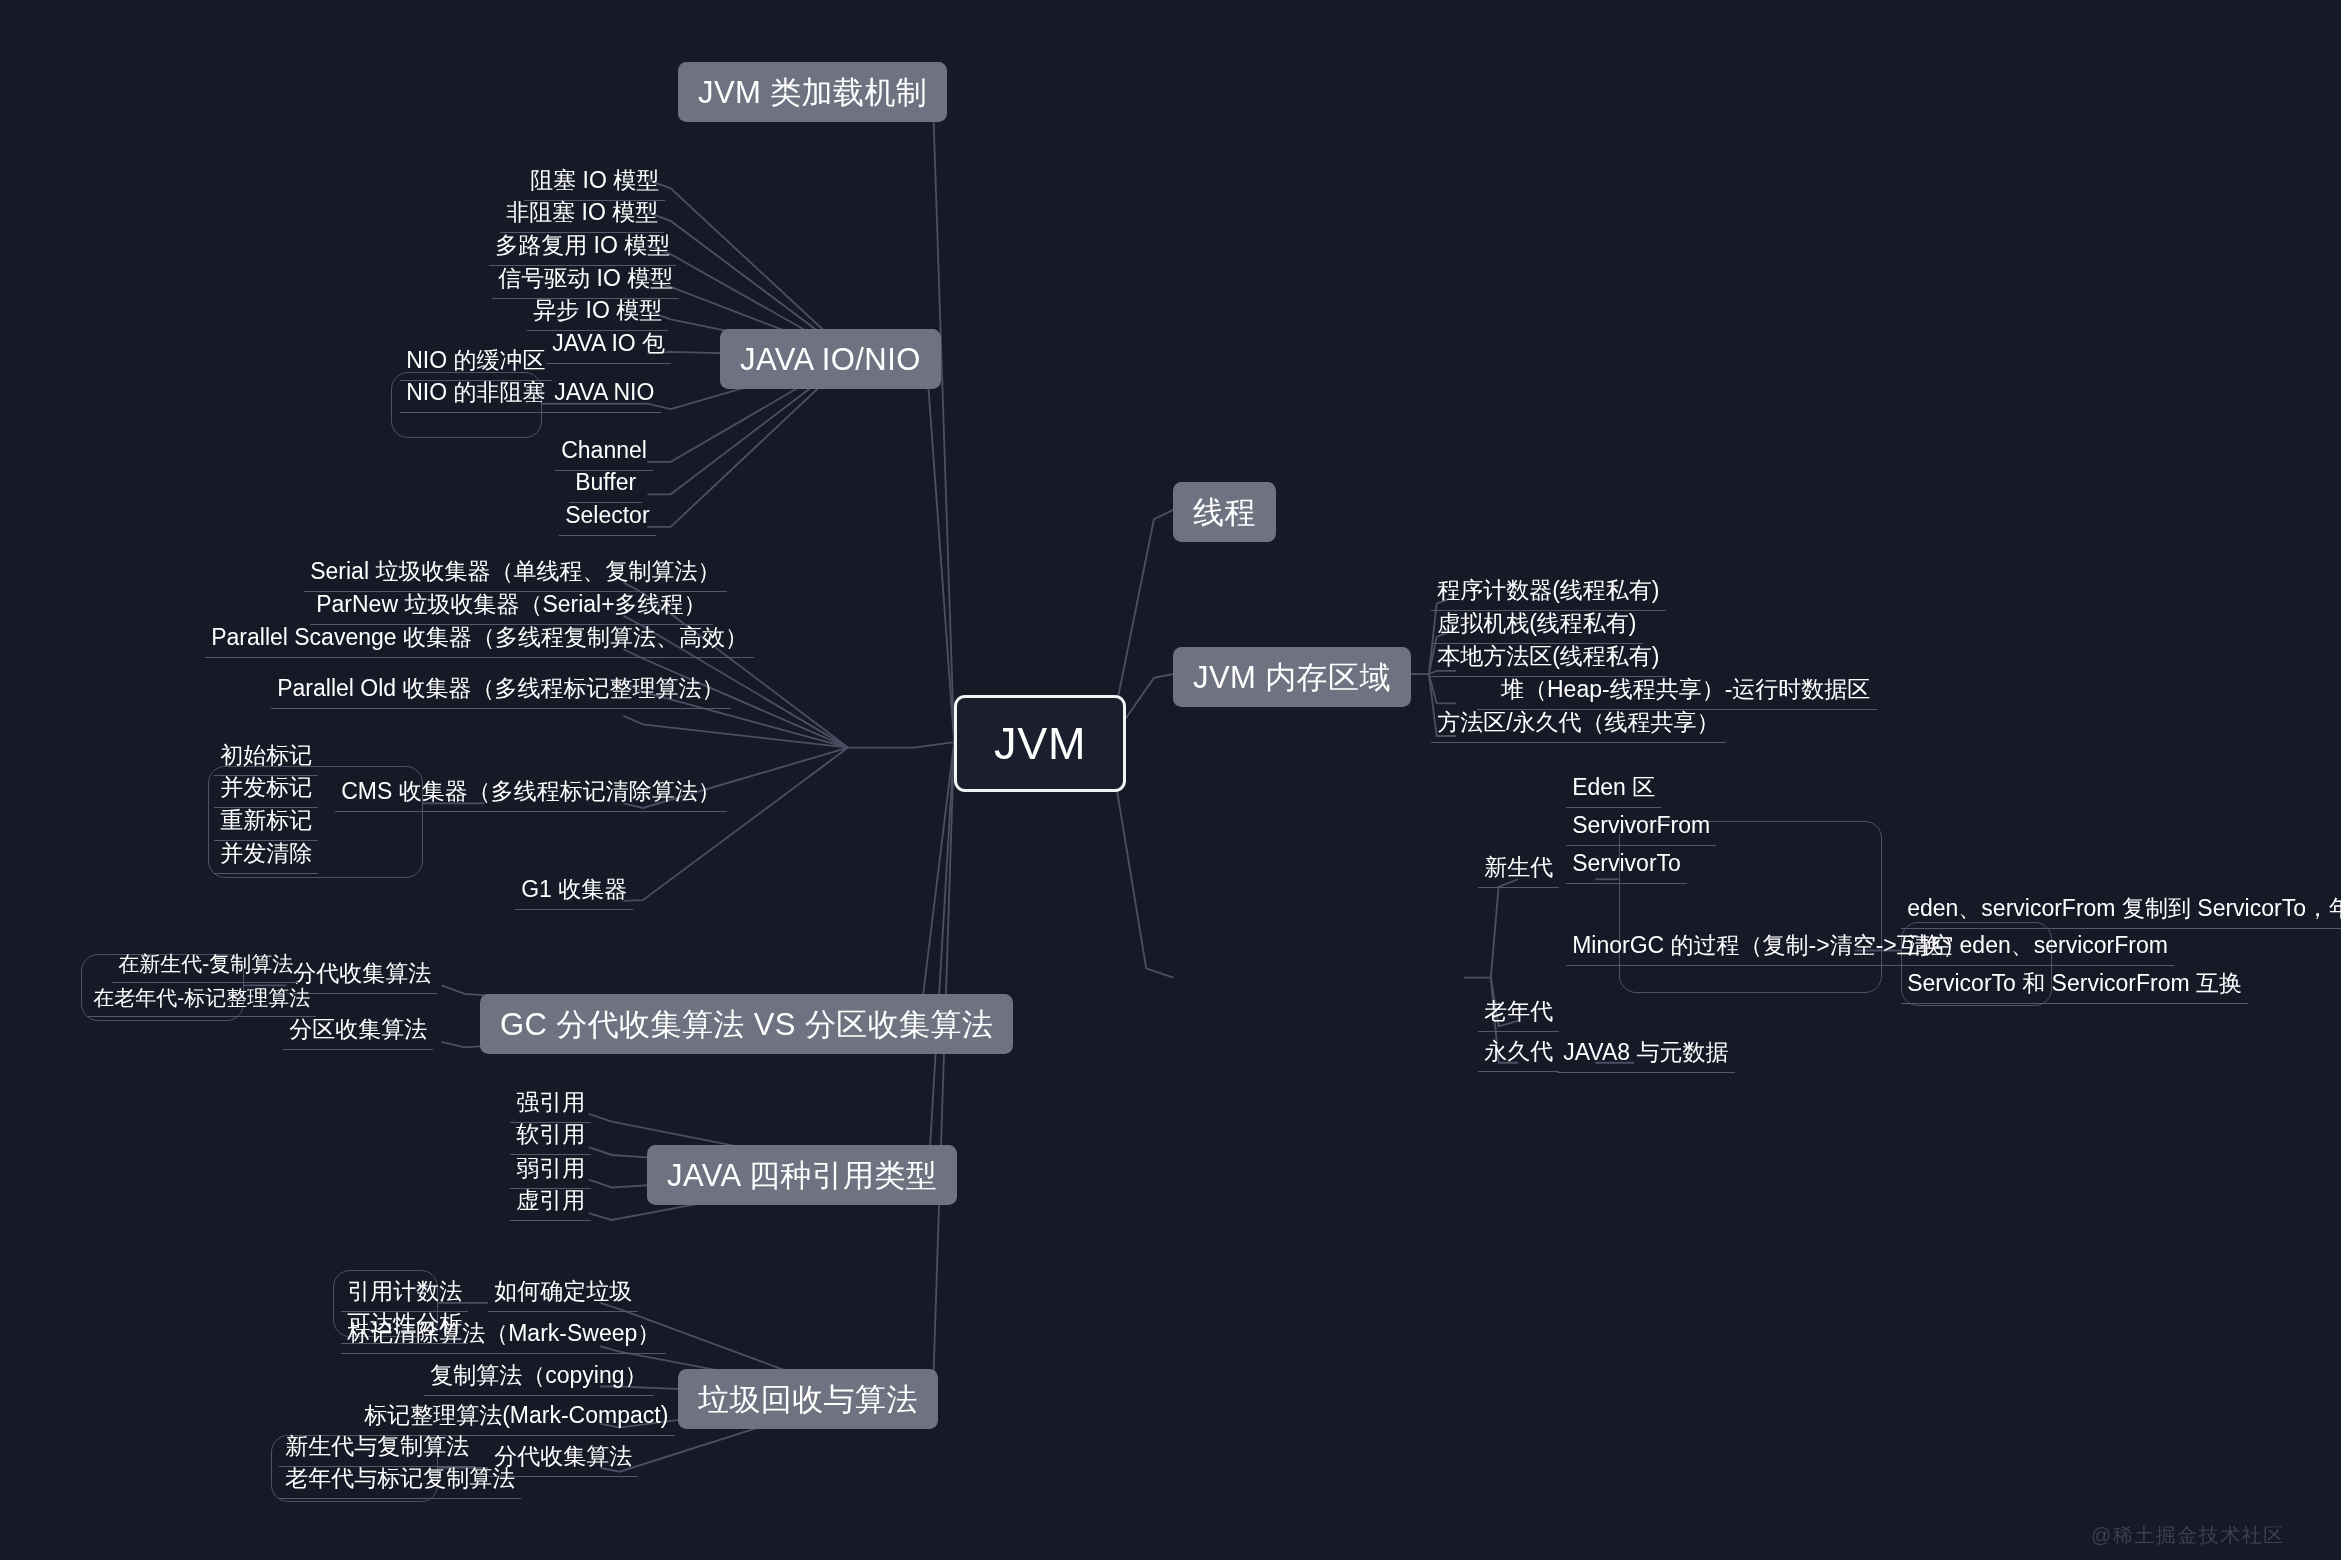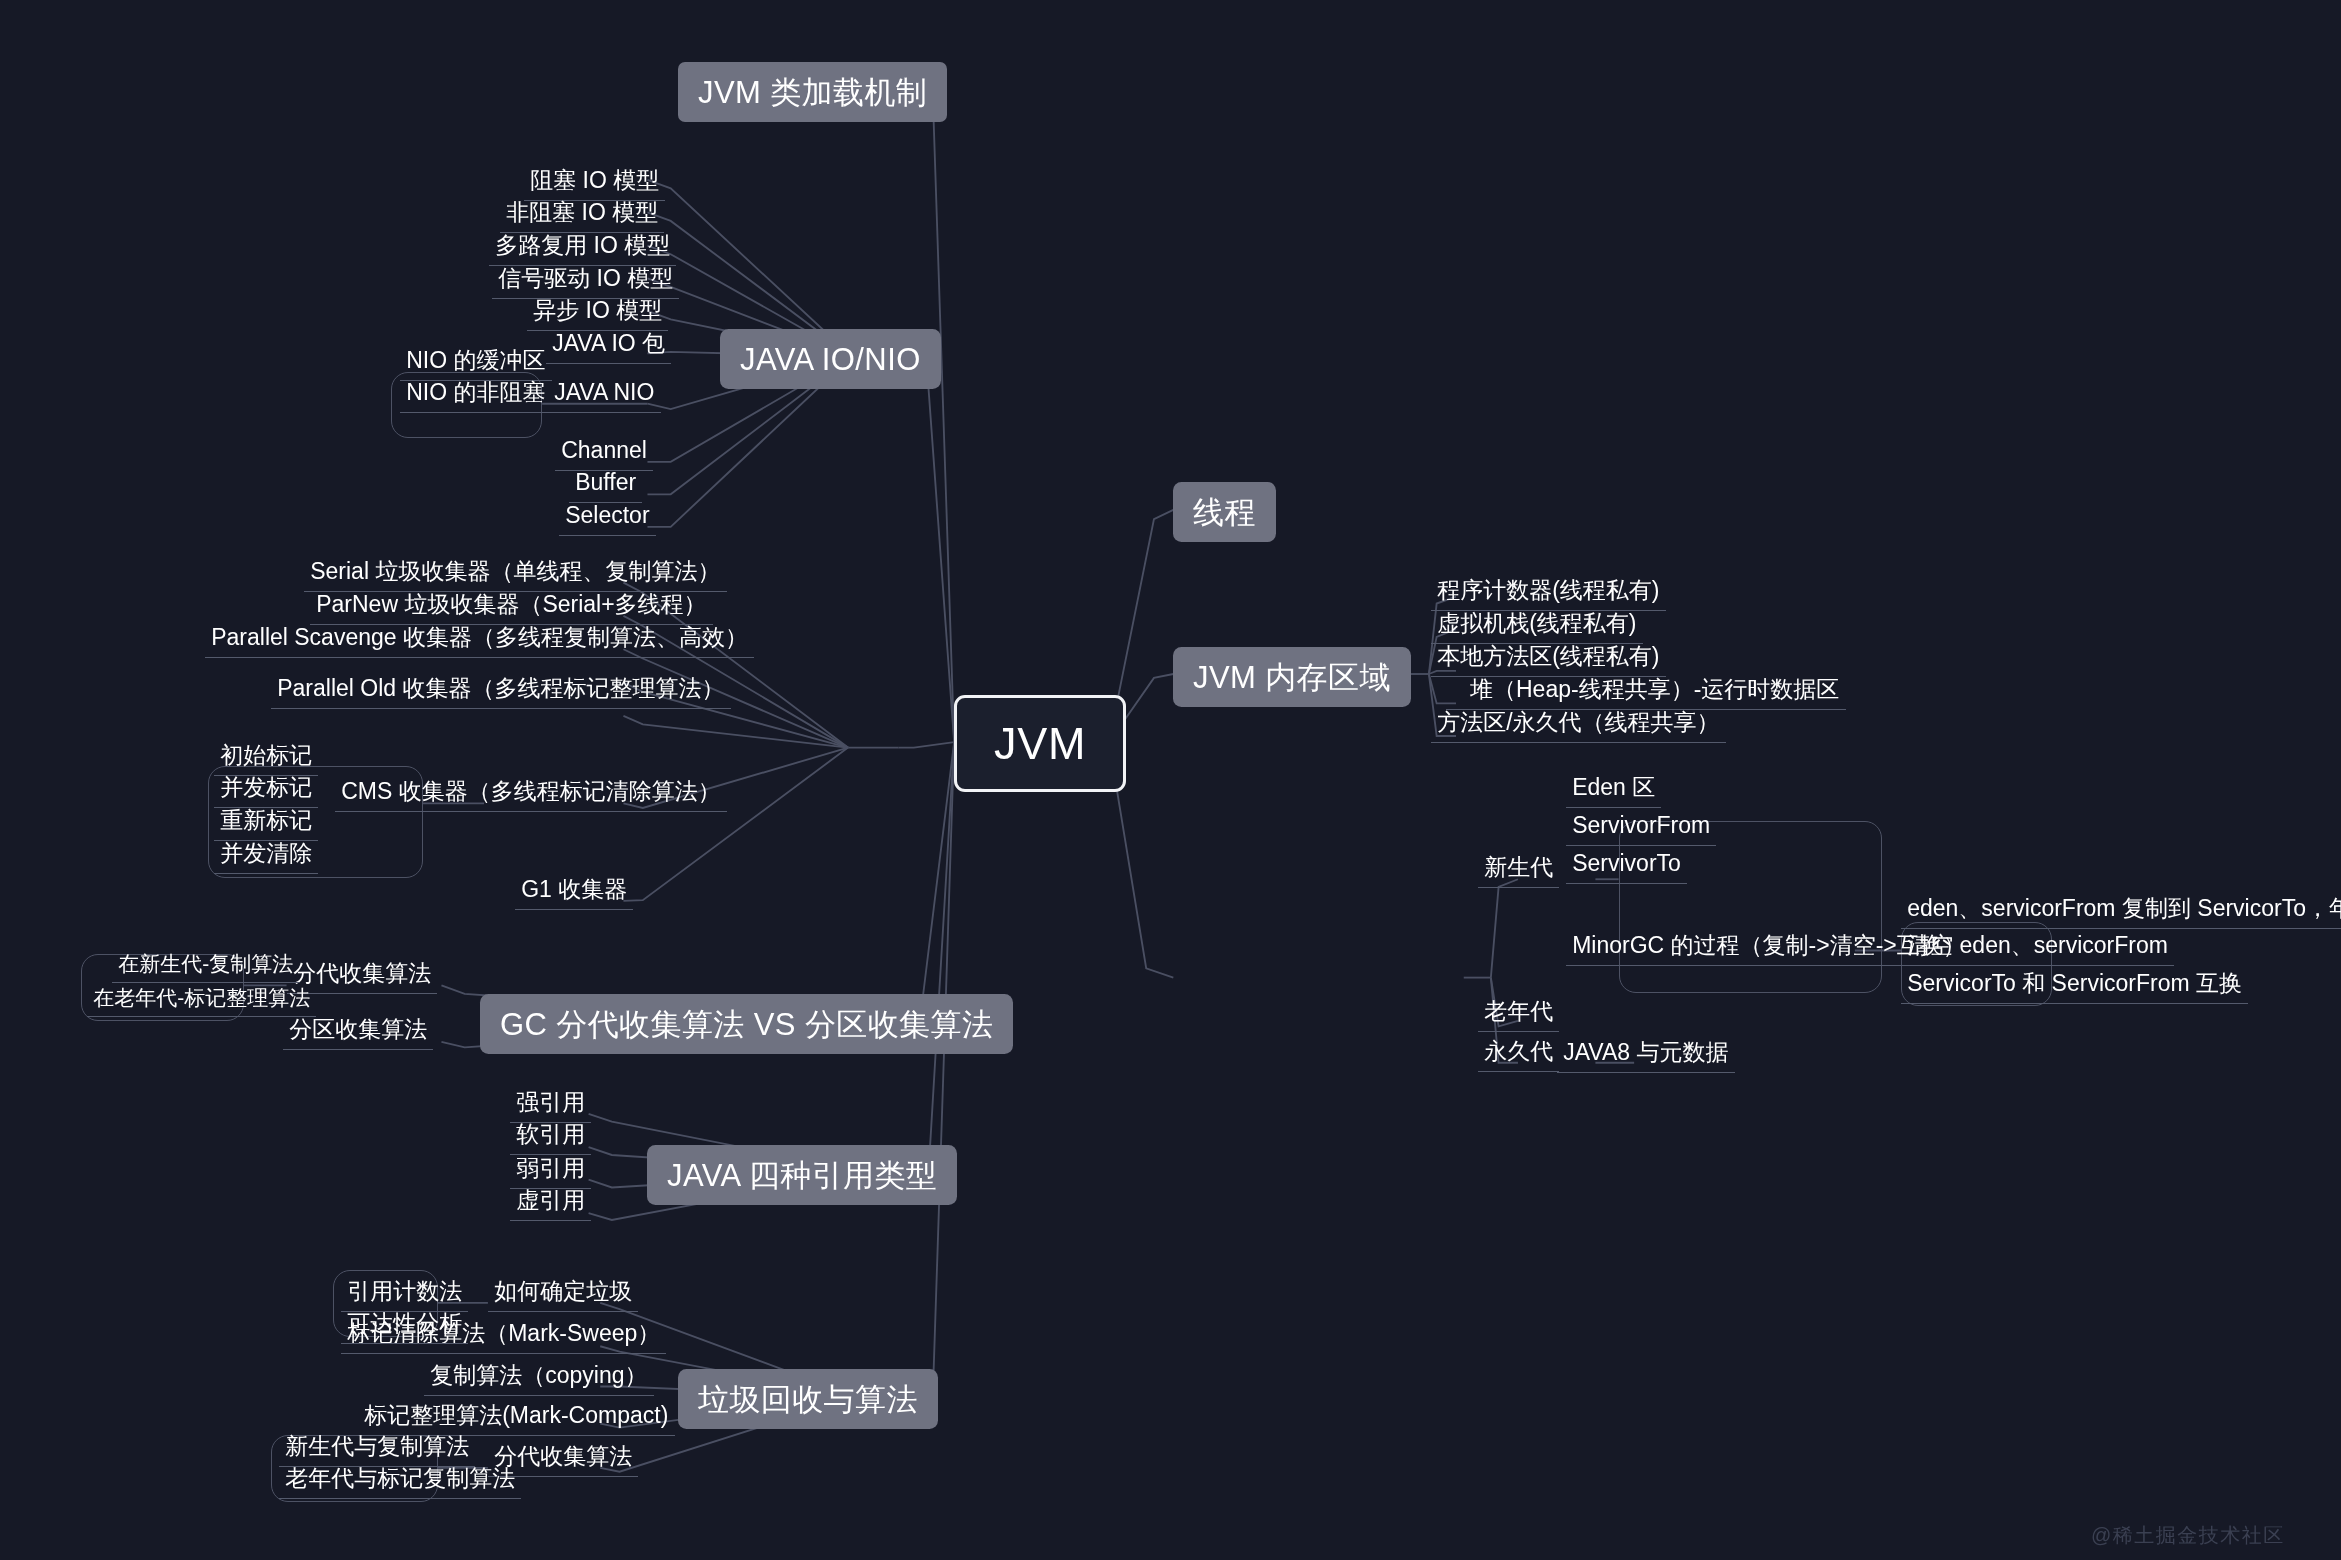--- a/index.html
+++ b/index.html
@@ -176,21 +176,21 @@
   <div class="groupbox" style="left:391px; top:372px; width:151px; height:66px;"></div>
   <div class="groupbox" style="left:208px; top:766px; width:215px; height:112px;"></div>
   <div class="groupbox" style="left:81px; top:954px; width:163px; height:67px;"></div>
   <div class="groupbox" style="left:333px; top:1270px; width:105px; height:67px;"></div>
   <div class="groupbox" style="left:271px; top:1435px; width:167px; height:67px;"></div>
   <div class="groupbox" style="left:1619px; top:821px; width:263px; height:172px;"></div>
   <div class="groupbox" style="left:1901px; top:922px; width:151px; height:84px;"></div>
 
   <div class="node root" style="left:954px; top:695px;">JVM</div>
 
-  <div class="node topic" style="left:678px; top:62px;border-radius:7px;">JVM 类加载机制</div>
+  <div class="node topic" style="left:678px; top:62px;">JVM 类加载机制</div>
   <div class="node topic" style="left:720px; top:329px;">JAVA IO/NIO</div>
   <div class="node topic" style="left:480px; top:994px;">GC 分代收集算法 VS 分区收集算法</div>
   <div class="node topic" style="left:647px; top:1145px;">JAVA 四种引用类型</div>
   <div class="node topic" style="left:678px; top:1369px;">垃圾回收与算法</div>
 
   <div class="node topic" style="left:1173px; top:482px;">线程</div>
   <div class="node topic" style="left:1173px; top:647px;">JVM 内存区域</div>
 
   <div class="node sub" style="left:524px; top:167px;">阻塞 IO 模型</div>
   <div class="node sub" style="left:500px; top:199px;">非阻塞 IO 模型</div>
@@ -237,21 +237,21 @@
 
   <div class="node sub" style="left:341px; top:1278px;">引用计数法</div>
   <div class="node sub" style="left:341px; top:1310px;">可达性分析</div>
 
   <div class="node sub" style="left:279px; top:1433px;">新生代与复制算法</div>
   <div class="node sub" style="left:279px; top:1465px;">老年代与标记复制算法</div>
 
   <div class="node sub" style="left:1431px; top:577px;">程序计数器(线程私有)</div>
   <div class="node sub" style="left:1431px; top:610px;">虚拟机栈(线程私有)</div>
   <div class="node sub" style="left:1431px; top:643px;">本地方法区(线程私有)</div>
-  <div class="node sub" style="left:1446px; top:676px;padding-left:24px;">堆（Heap-线程共享）-运行时数据区</div>
+  <div class="node sub" style="left:1477px; top:676px;padding-left:24px;">堆（Heap-线程共享）-运行时数据区</div>
   <div class="node sub" style="left:1431px; top:709px;">方法区/永久代（线程共享）</div>
 
   <div class="node sub" style="left:1478px; top:854px;">新生代</div>
   <div class="node sub" style="left:1478px; top:998px;">老年代</div>
   <div class="node sub" style="left:1478px; top:1038px;">永久代</div>
 
   <div class="node sub" style="left:1566px; top:774px;">Eden 区</div>
   <div class="node sub" style="left:1566px; top:812px;">ServivorFrom</div>
   <div class="node sub" style="left:1566px; top:850px;">ServivorTo</div>
   <div class="node sub" style="left:1566px; top:932px;">MinorGC 的过程（复制-&gt;清空-&gt;互换）</div>

